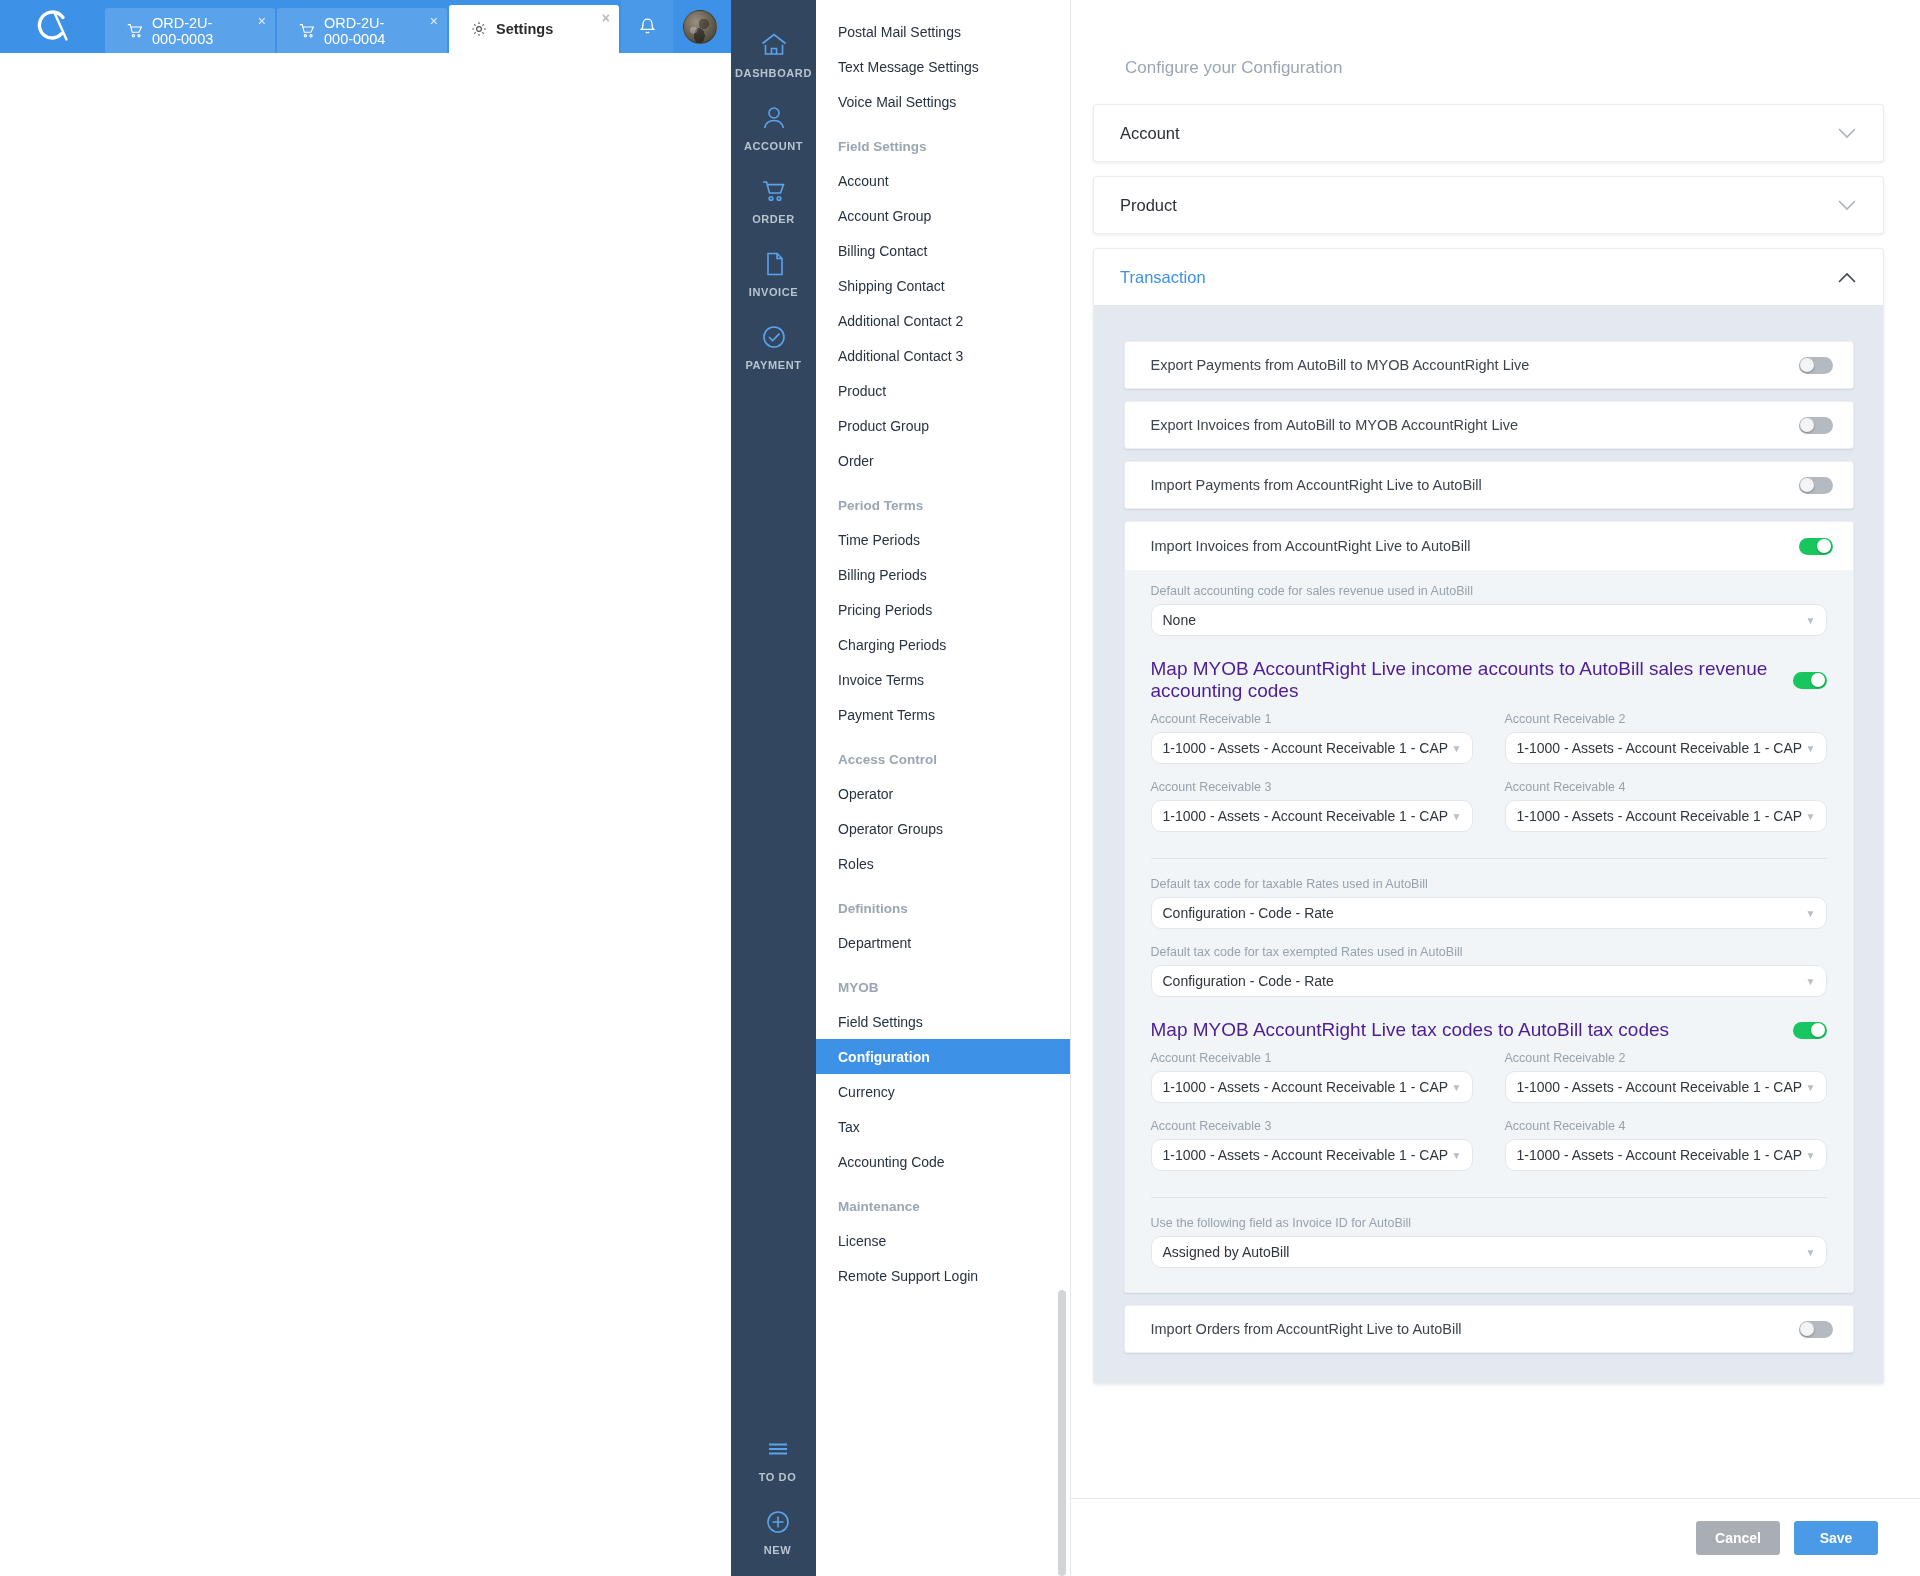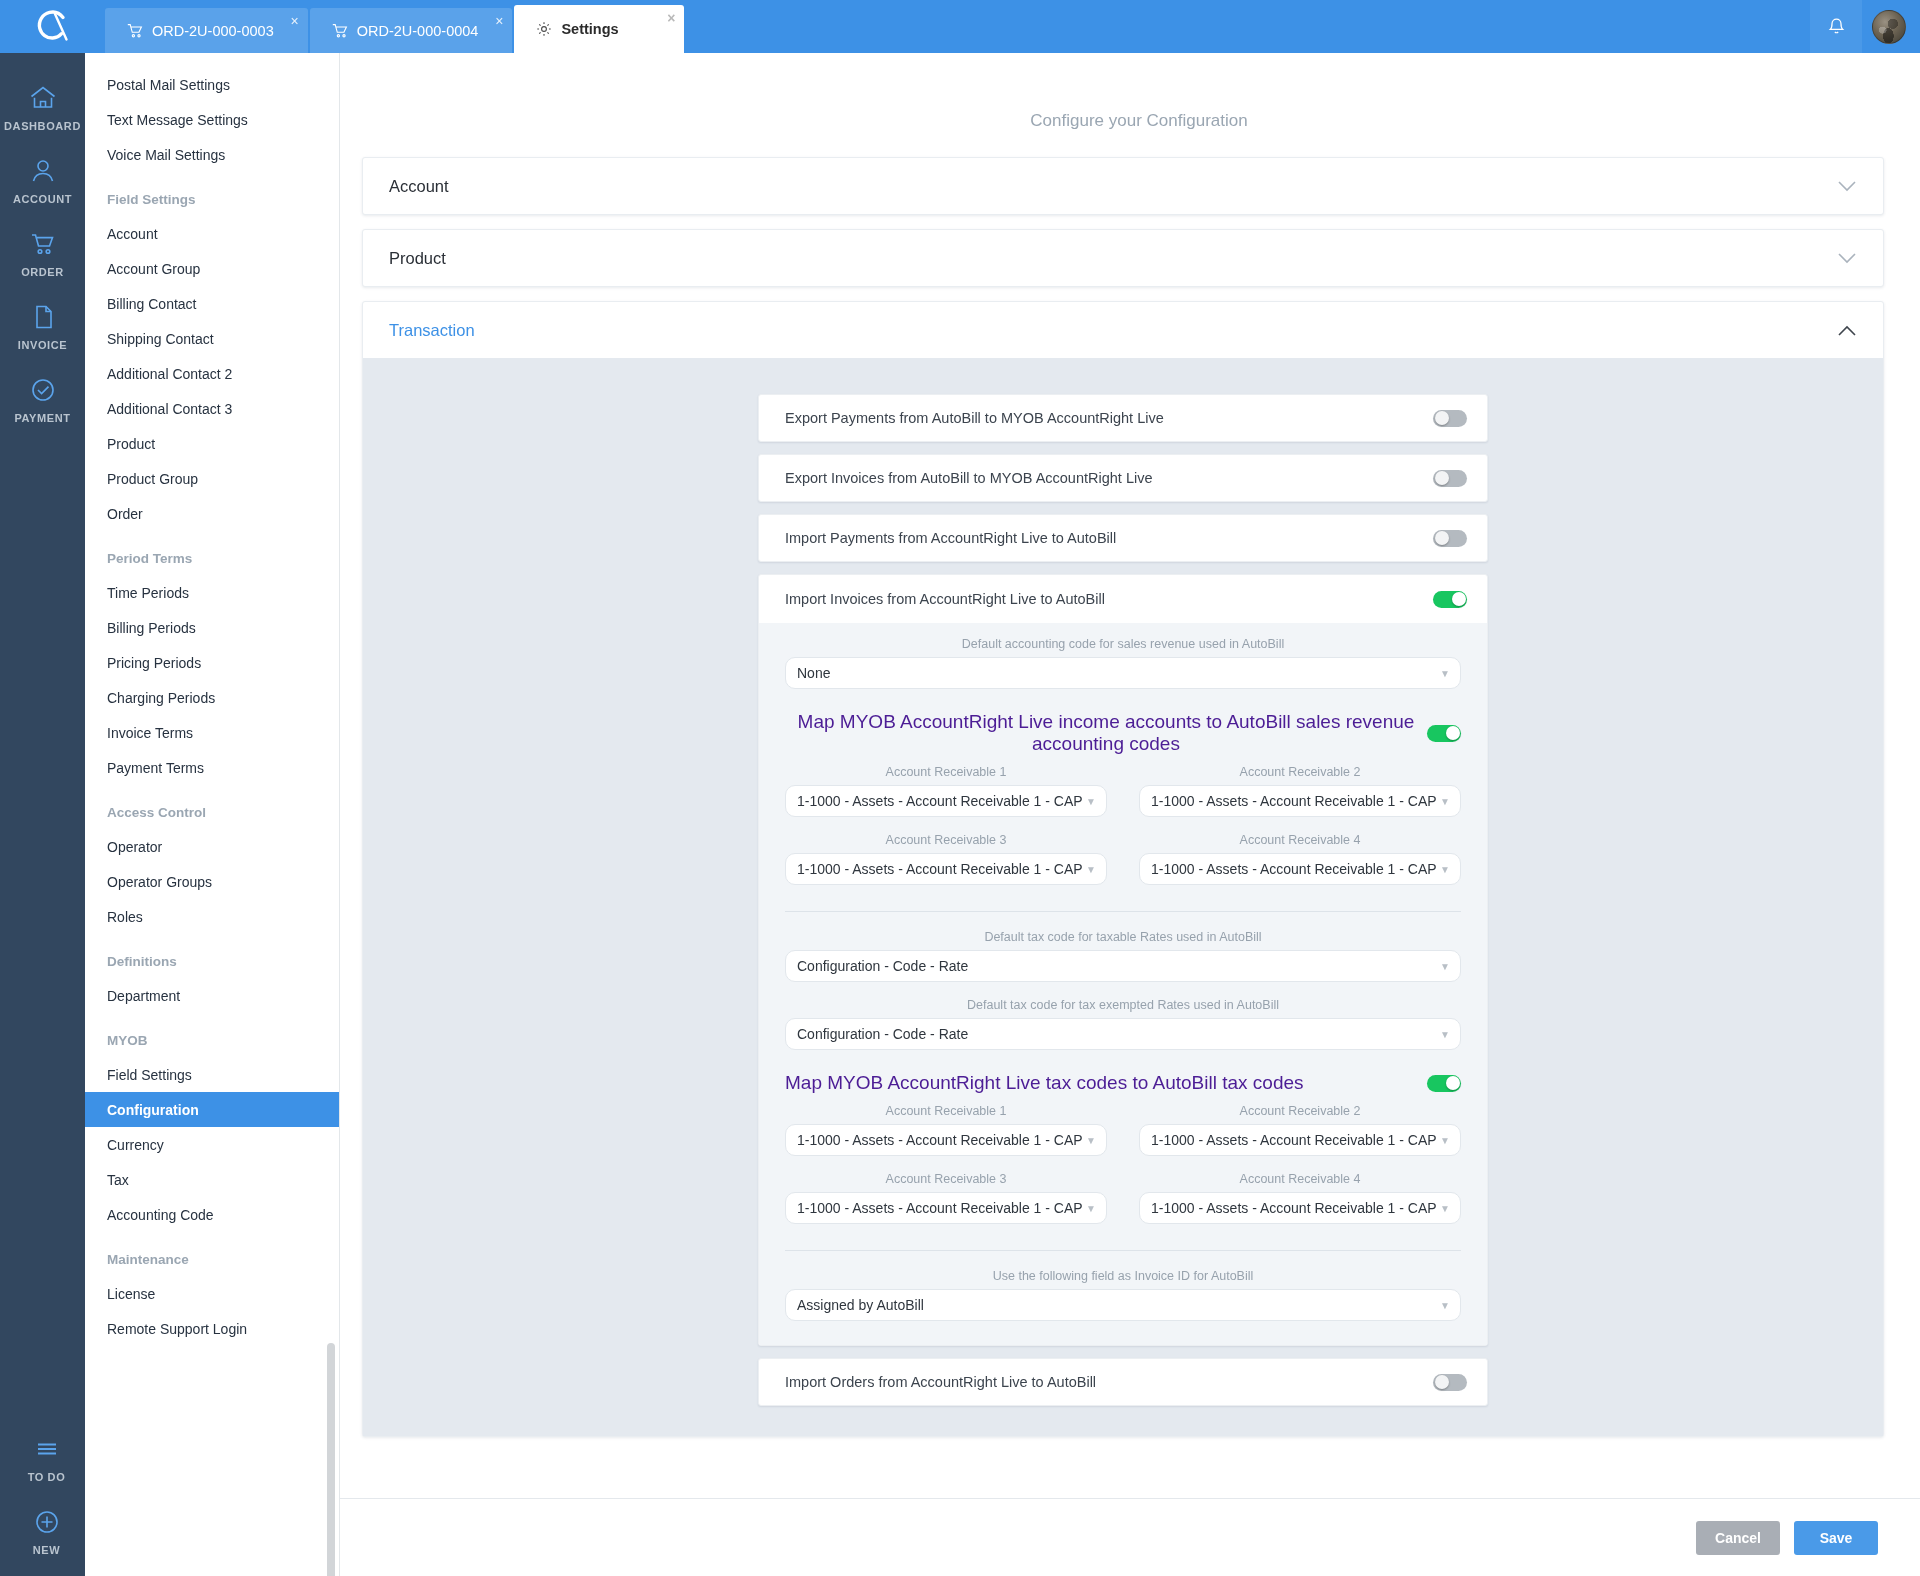--- a/index.html
+++ b/index.html
@@ -2,21 +2,21 @@
 <html><head>
 <meta charset="utf-8">
 <style>
   * { box-sizing: border-box; margin: 0; padding: 0; }
   html, body {
     width: 1920px; height: 1576px;
     background: #ffffff;
     font-family: "Liberation Sans", sans-serif;
     overflow: hidden;
   }
-  .app { position: relative; width: 1920px; height: 1576px; display: flex; flex-direction: column; }
+  .app { position: relative; width: 1920px; height: 1576px; display: flex; flex-direction: row; }
 
   
   .topbar {
     position: relative;
     height: 53px;
     background: #3d91e6;
     display: flex;
     align-items: flex-end;
     flex: 0 0 53px;
     z-index: 30;
@@ -121,21 +121,21 @@
     width: 8px; height: 286px; border-radius: 5px; background: #d2d5d8;
   }
 
   
   .main {
     flex: 1 1 auto; min-width: 0;
     background: #ffffff;
     display: flex; flex-direction: column;
     position: relative;
   }
-  .main-scrollarea { flex: 1 1 auto; padding: 0 36px 0 22px; overflow: hidden; text-align: center; }
+  .main-scrollarea { flex: 1 1 auto; padding: 0 36px 0 22px; overflow: hidden; }
   .page-sub {
     color: #9aa6b2; font-size: 17px;
     padding: 58px 0 26px 32px;
   }
 
   .acc {
     background: #ffffff;
     border: 1px solid #e9edf1;
     border-radius: 3px;
     box-shadow: 0 1px 3px rgba(30,50,80,.10);

